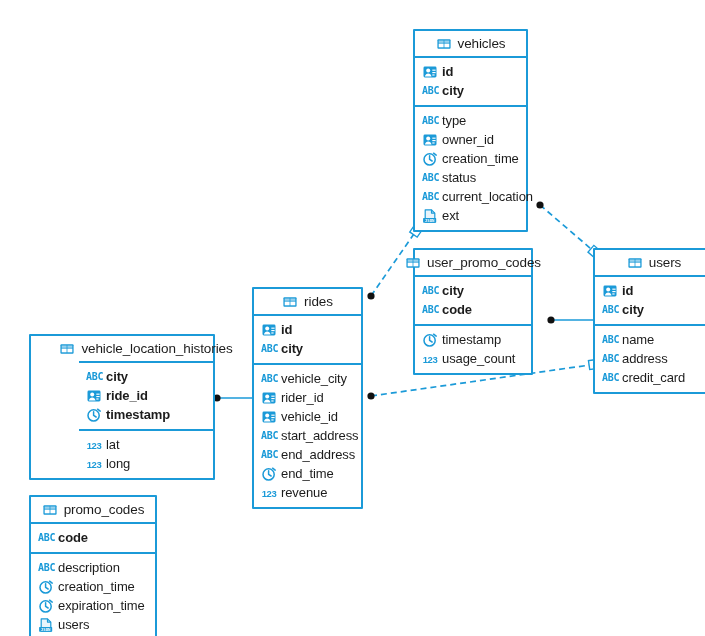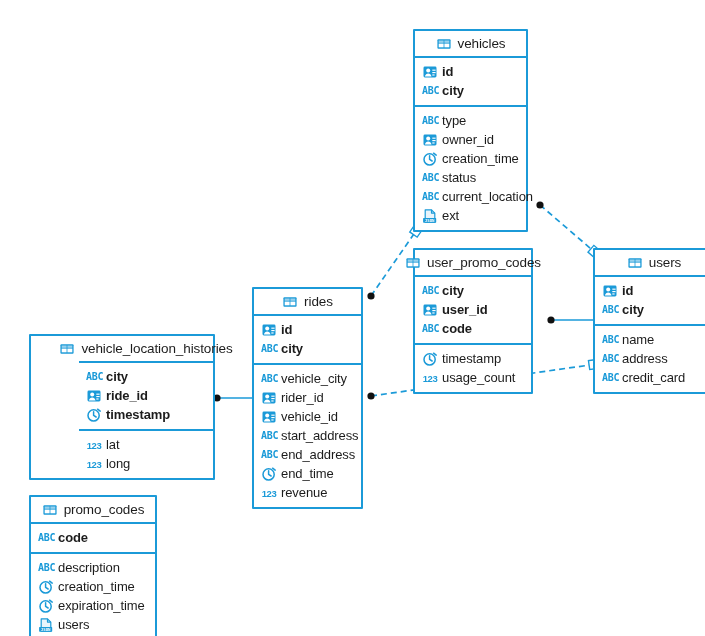--- a/index.html
+++ b/index.html
@@ -225,33 +225,20 @@
             </svg>
           </span>
           <span class="ent-title">user_promo_codes</span>
         </div>
         <div class="ent-section pk">
           <div class="field">
             <span class="ticon icon-abc">ABC</span>
             <span class="field-name">city</span>
           </div>
           <div class="field">
-            <span class="ticon">
-              <svg width="16" height="16" viewBox="0 0 16 16">
-                <rect x="1.5" y="2.5" width="13" height="11" rx="1.4" fill="#1b9ad8"></rect>
-                <circle cx="6.2" cy="6.6" r="2.0" fill="#ffffff"></circle>
-                <path d="M2.9 12.6c0.35-2.1 1.8-3.0 3.3-3.0s2.95 0.9 3.3 3.0z" fill="#ffffff"></path>
-                <rect x="10.3" y="5.6" width="3.3" height="1.15" fill="#ffffff"></rect>
-                <rect x="10.3" y="8.0" width="3.3" height="1.15" fill="#ffffff"></rect>
-                <rect x="10.3" y="10.4" width="2.3" height="1.15" fill="#ffffff"></rect>
-              </svg>
-            </span>
-            <span class="field-name">user_id</span>
-          </div>
-          <div class="field">
             <span class="ticon icon-abc">ABC</span>
             <span class="field-name">code</span>
           </div>
         </div>
         <div class="ent-section cols">
           <div class="field">
             <span class="ticon">
               <svg width="16" height="16" viewBox="0 0 16 16">
                 <circle cx="7.6" cy="8.4" r="5.6" fill="none" stroke="#1b9ad8" stroke-width="1.5"></circle>
                 <path d="M7.6 4.8 v3.6 l2.5 1.6" fill="none" stroke="#1b9ad8" stroke-width="1.5" stroke-linecap="round" stroke-linejoin="round"></path>

